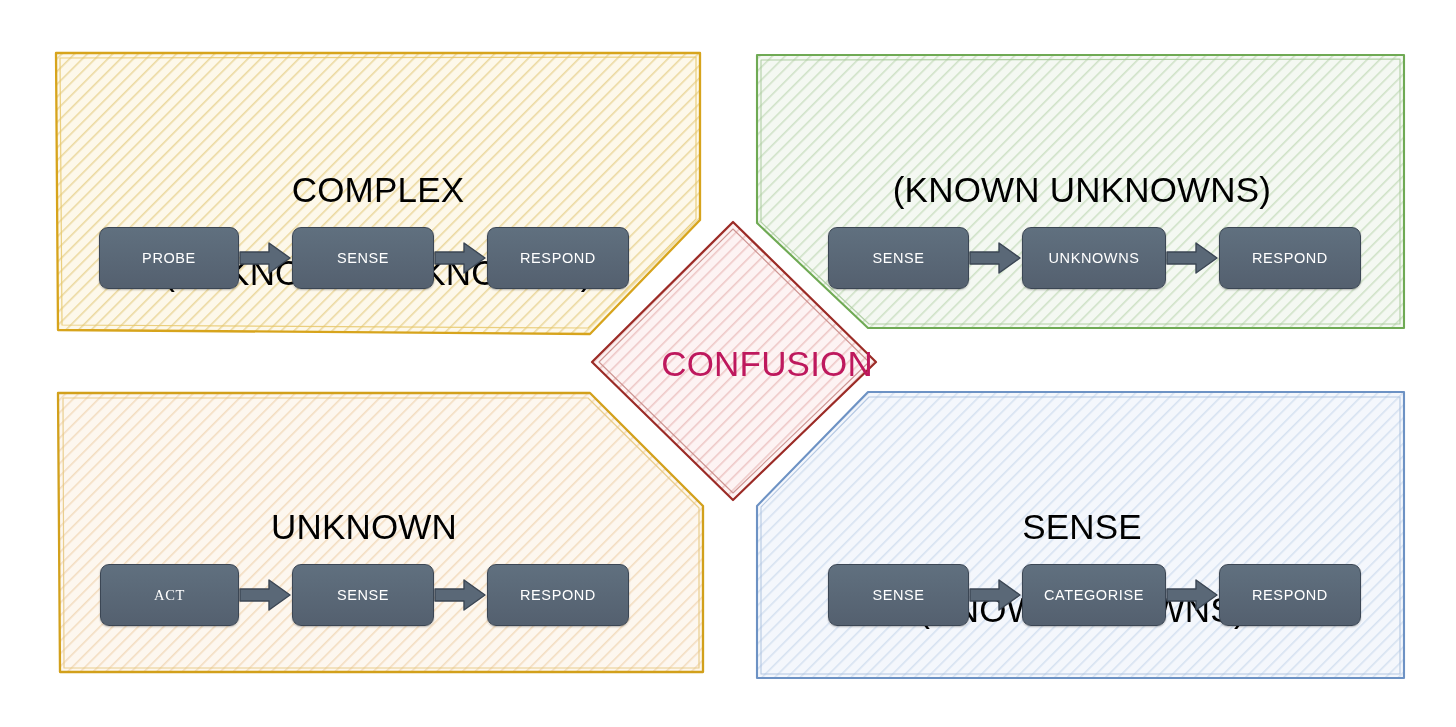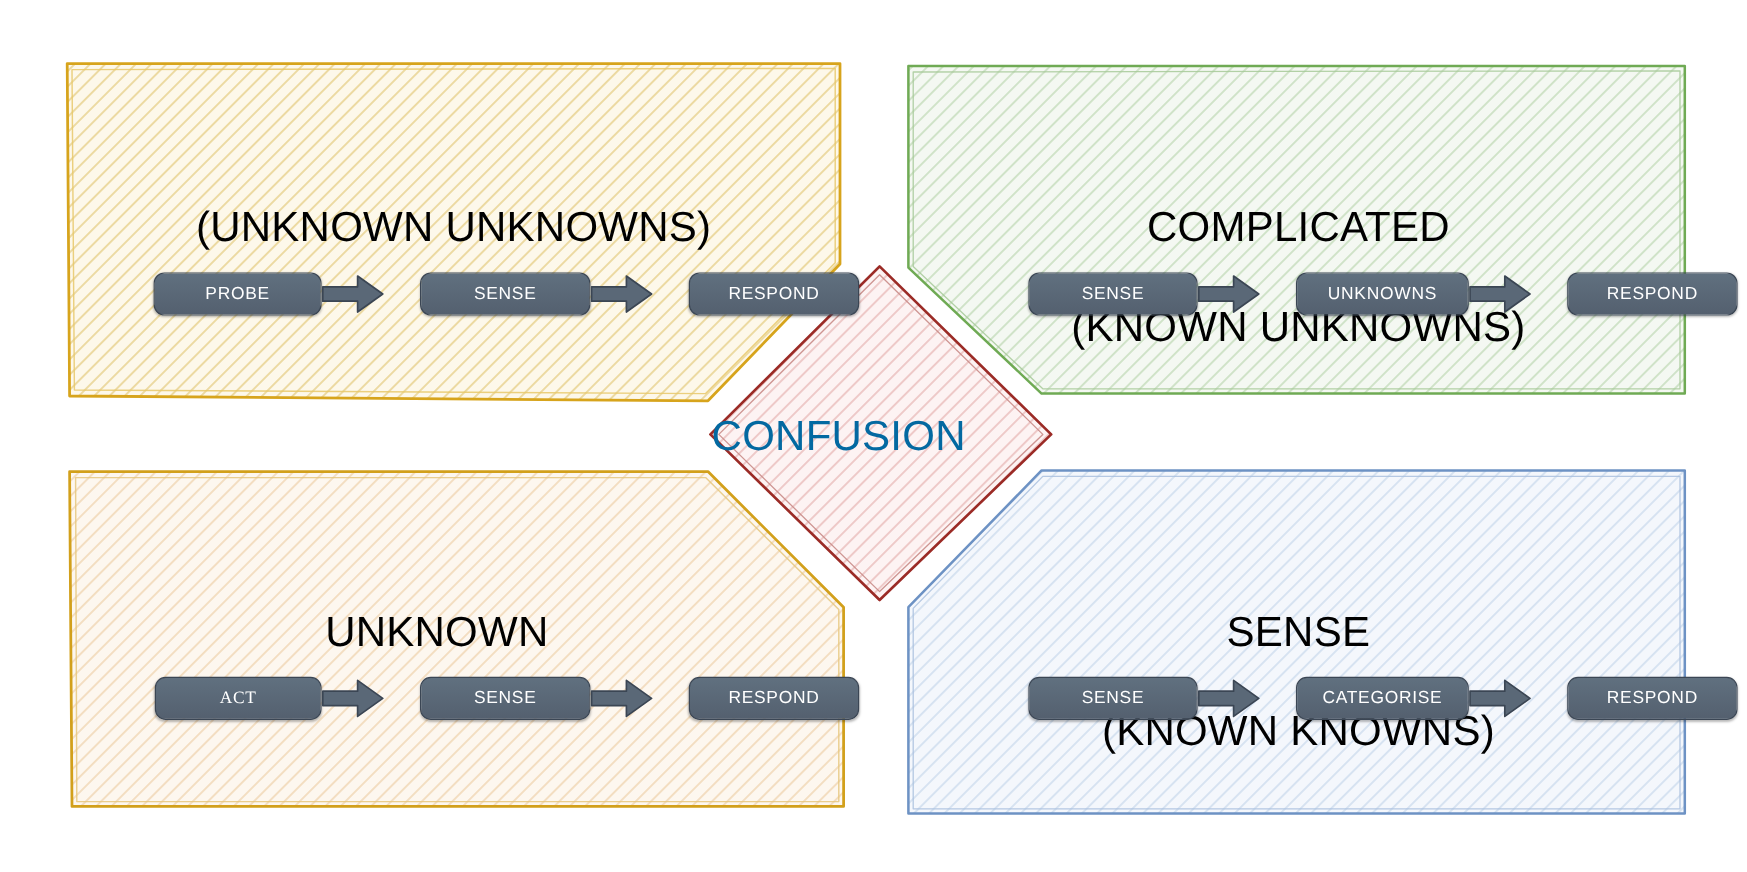--- a/index.html
+++ b/index.html
@@ -39,48 +39,47 @@
     color: #000000;
     font-size: 35px;
     line-height: 1.18;
     letter-spacing: 0.2px;
     white-space: pre-line;
     pointer-events: auto;
   }
   .quad-title .ln { display: block; }
   .diamond-label {
     position: absolute;
-    text-align: left;
-    color: #0369a1;
+    text-align: right;
+    color: #be185d;
     font-size: 35px;
     letter-spacing: 0.2px;
     pointer-events: auto;
   }
   .flow {
     position: absolute;
     display: flex;
     align-items: center;
     pointer-events: auto;
   }
   .step {
     position: relative;
-    height: 36px;
+    height: 62px;
     border-radius: 9px;
     background: linear-gradient(180deg, #60707f 0%, #54606f 100%);
     border: 1px solid #3b4654;
     box-shadow: 0 1px 2px rgba(0,0,0,0.28);
     display: flex;
     align-items: center;
     justify-content: center;
     color: #ffffff;
     font-size: 14.5px;
     letter-spacing: 0.6px;
     box-sizing: border-box;
     padding: 16px 10px;
-    margin-left: 29px;
   }
   .arrow {
     width: 53px;
     height: 34px;
     flex: 0 0 auto;
     position: relative;
   }
   .arrow svg { display: block; }
 </style>
 </head>
@@ -134,20 +133,21 @@
 
     <g>
       <path d="M 733 222 L 876 362 L 733 500 L 592 362 Z" fill="url(#hatch-confusion)" stroke="#9b2b26" stroke-width="2.2" stroke-linejoin="round"></path>
       <path d="M 733 229 L 869 362 L 733 493 L 599 362 Z" fill="none" stroke="#c98b87" stroke-width="1.1" stroke-linejoin="round" opacity="0.9"></path>
     </g>
   </svg>
 
   <div class="overlay">
 
     <div class="quad-title" style="left:56px; top:128px; width:644px;">
+      <span class="ln">COMPLEX</span>
       <span class="ln">(UNKNOWN UNKNOWNS)</span>
     </div>
 
     <div class="flow" style="left:99px; top:227px;">
       <div class="step" style="width:140px;">
         <span>PROBE</span>
       </div>
       <div class="arrow">
         <svg width="53" height="34" viewBox="0 0 53 34">
             <path d="M1 11 L30 11 L30 2 L51 17 L30 32 L30 23 L1 23 Z" fill="#5a6877" stroke="#3b4654" stroke-width="1.4" stroke-linejoin="round"></path>
@@ -160,21 +160,20 @@
         <svg width="53" height="34" viewBox="0 0 53 34">
             <path d="M1 11 L30 11 L30 2 L51 17 L30 32 L30 23 L1 23 Z" fill="#5a6877" stroke="#3b4654" stroke-width="1.4" stroke-linejoin="round"></path>
           </svg>
       </div>
       <div class="step" style="width:142px;">
         <span>RESPOND</span>
       </div>
     </div>
 
     <div class="quad-title" style="left:760px; top:128px; width:644px;">
-      <span class="ln">COMPLICATED</span>
       <span class="ln">(KNOWN UNKNOWNS)</span>
     </div>
 
     <div class="flow" style="left:828px; top:227px;">
       <div class="step" style="width:141px;">
         <span>SENSE</span>
       </div>
       <div class="arrow">
         <svg width="53" height="34" viewBox="0 0 53 34">
             <path d="M1 11 L30 11 L30 2 L51 17 L30 32 L30 23 L1 23 Z" fill="#5a6877" stroke="#3b4654" stroke-width="1.4" stroke-linejoin="round"></path>

